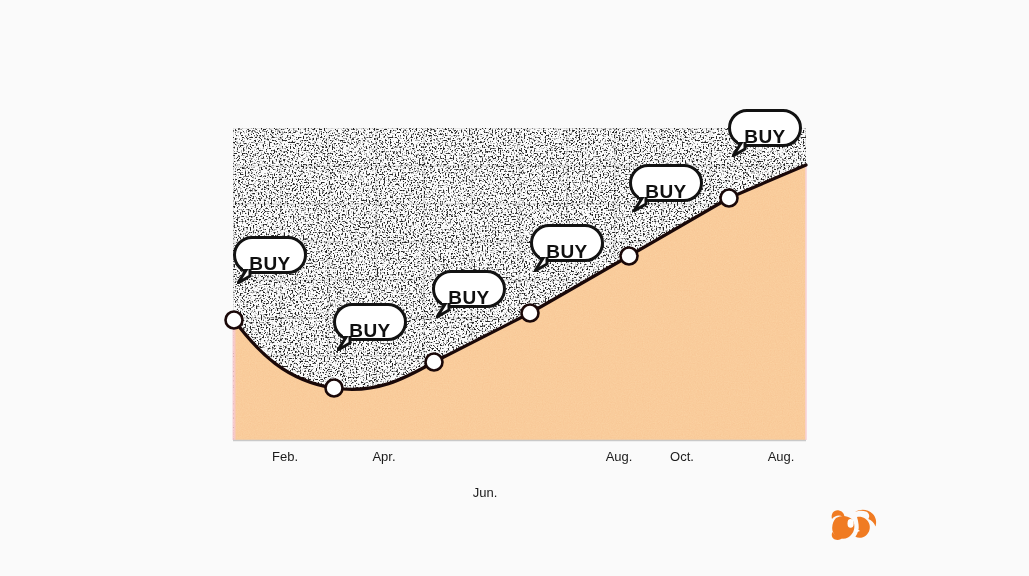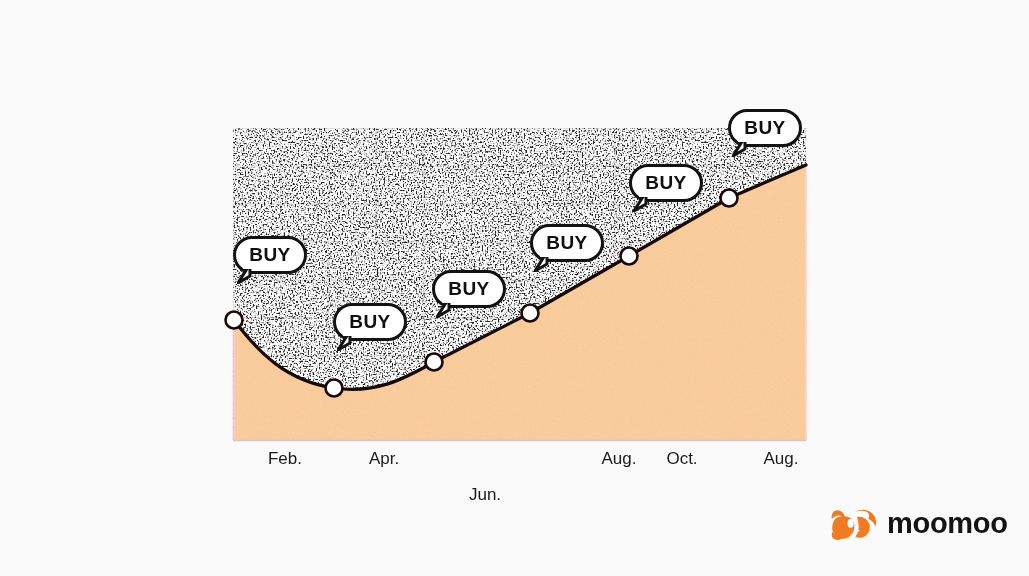--- a/index.html
+++ b/index.html
@@ -70,36 +70,36 @@
     left: 4px;
     top: 26px;
     width: 16px;
     height: 22px;
   }
   .buy-bubble .buy-label {
     position: absolute;
     left: 0;
     top: 0;
     width: 74px;
-    height: 38px;
+    height: 56px;
     display: flex;
     align-items: center;
     justify-content: center;
     font-size: 19px;
     font-weight: 700;
     color: #101010;
     letter-spacing: 0.4px;
     padding-bottom: 1px;
     box-sizing: border-box;
   }
 
   
   .axis-label {
     position: absolute;
-    font-size: 17px;
+    font-size: 13px;
     color: #1b1b1b;
     font-weight: 400;
     text-align: center;
     transform: translateX(-50%);
     white-space: nowrap;
     top: 449px;
   }
 
   
   .logo {
@@ -277,16 +277,15 @@
 
         <path d="M27,12 C32,11 37,13.6 39,18.2 C40.8,22.4 39.6,27.4 36,30.4 C33,32.9 28.8,33.4 25.4,31.8 C28,28.4 29.2,24 28.6,19.8 C28.3,17.2 27.8,14.5 27,12 Z"></path>
       </g>
       <g fill="#ffffff">
 
         <ellipse cx="20.6" cy="18.4" rx="3.1" ry="4.4"></ellipse>
 
         <path d="M24.6,24.4 C26.6,24.2 28.6,24.8 30,26 C28.2,27 26.2,27 24.4,26.2 Z"></path>
       </g>
     </svg>
-    <div class="logo-word">moomoo</div>
   </div>
 
 </div>
 
 </body></html>

